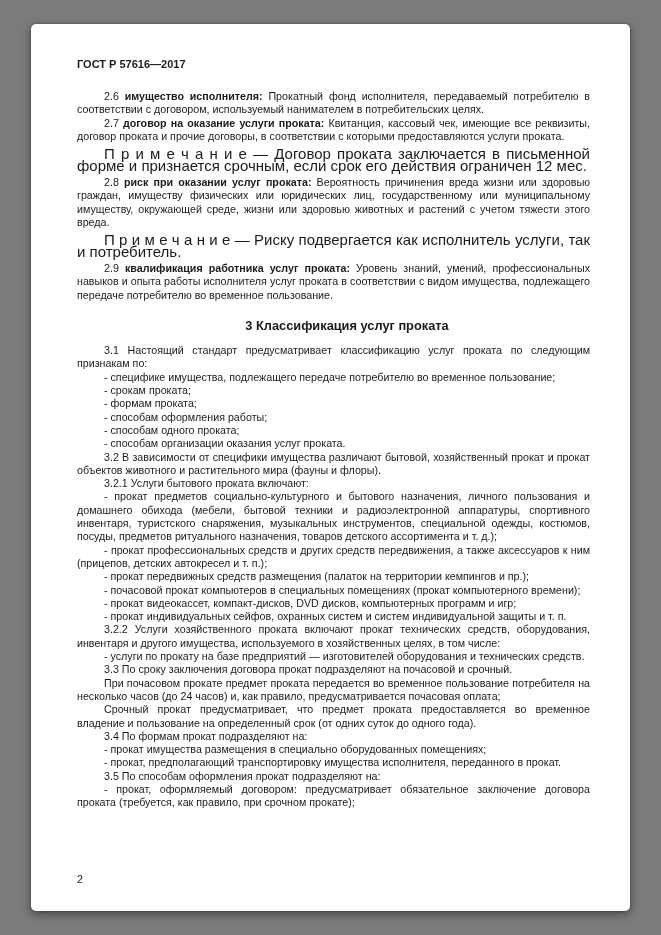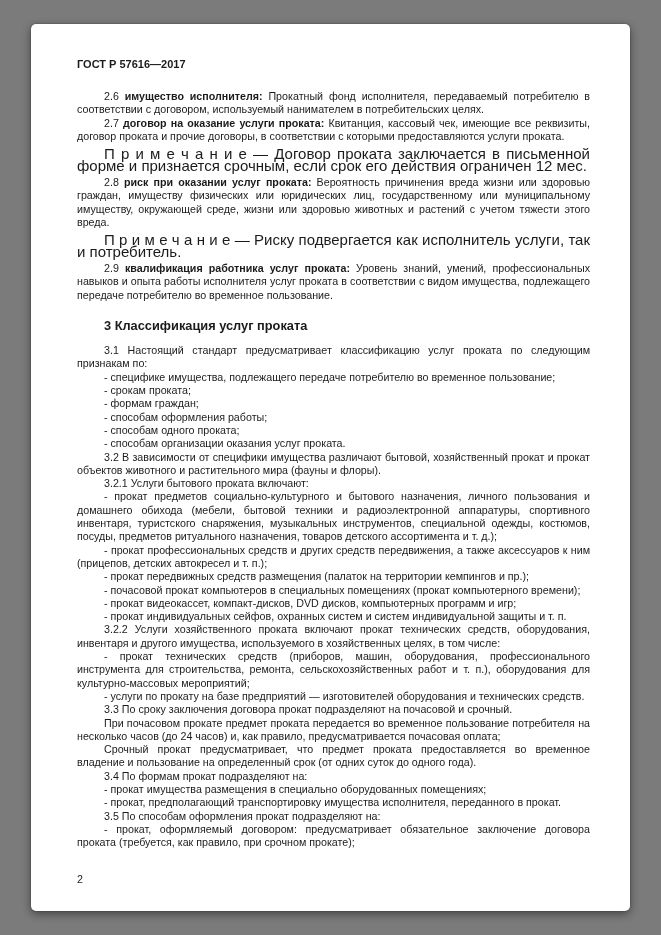--- a/index.html
+++ b/index.html
@@ -36,21 +36,21 @@
   .para.def { }
   .para.def b { font-weight: bold; }
   .para.note {
     font-size: 15px;
     line-height: 11.4px;
     margin: 5px 0;
   }
   .para.heading {
     font-size: 12.8px;
     font-weight: bold;
-    text-align: left;
+    text-align: center;
     margin: 17px 0 12px;
   }
   .page-footer {
     position: absolute;
     left: 46px; bottom: 26px;
     font-size: 10.7px;
     color: #1b1b1b;
   }
 </style>
 </head>
@@ -63,34 +63,33 @@
         <p class="para def">2.6 <b>имущество исполнителя:</b> Прокатный фонд исполнителя, передаваемый потребителю в соответствии с договором, используемый нанимателем в потребительских целях.</p>
         <p class="para def">2.7 <b>договор на оказание услуги проката:</b> Квитанция, кассовый чек, имеющие все реквизиты, договор проката и прочие договоры, в соответствии с которыми предоставляются услуги проката.</p>
         <p class="para note">П р и м е ч а н и е — Договор проката заключается в письменной форме и признается срочным, если срок его действия ограничен 12 мес.</p>
         <p class="para def">2.8 <b>риск при оказании услуг проката:</b> Вероятность причинения вреда жизни или здоровью граждан, имуществу физических или юридических лиц, государственному или муниципальному имуществу, окружающей среде, жизни или здоровью животных и растений с учетом тяжести этого вреда.</p>
         <p class="para note">П р и м е ч а н и е — Риску подвергается как исполнитель услуги, так и потребитель.</p>
         <p class="para def">2.9 <b>квалификация работника услуг проката:</b> Уровень знаний, умений, профессиональных навыков и опыта работы исполнителя услуг проката в соответствии с видом имущества, подлежащего передаче потребителю во временное пользование.</p>
         <p class="para heading">3 Классификация услуг проката</p>
         <p class="para body-p">3.1 Настоящий стандарт предусматривает классификацию услуг проката по следующим признакам по:</p>
         <p class="para list-p">- специфике имущества, подлежащего передаче потребителю во временное пользование;</p>
         <p class="para list-p">- срокам проката;</p>
-        <p class="para list-p">- формам граждан;</p>
+        <p class="para list-p">- формам проката;</p>
         <p class="para list-p">- способам оформления работы;</p>
         <p class="para list-p">- способам одного проката;</p>
         <p class="para list-p">- способам организации оказания услуг проката.</p>
         <p class="para body-p">3.2 В зависимости от специфики имущества различают бытовой, хозяйственный прокат и прокат объектов животного и растительного мира (фауны и флоры).</p>
         <p class="para body-p">3.2.1 Услуги бытового проката включают:</p>
         <p class="para list-p">- прокат предметов социально-культурного и бытового назначения, личного пользования и домашнего обихода (мебели, бытовой техники и радиоэлектронной аппаратуры, спортивного инвентаря, туристского снаряжения, музыкальных инструментов, специальной одежды, костюмов, посуды, предметов ритуального назначения, товаров детского ассортимента и т. д.);</p>
         <p class="para list-p">- прокат профессиональных средств и других средств передвижения, а также аксессуаров к ним (прицепов, детских автокресел и т. п.);</p>
         <p class="para list-p">- прокат передвижных средств размещения (палаток на территории кемпингов и пр.);</p>
         <p class="para list-p">- почасовой прокат компьютеров в специальных помещениях (прокат компьютерного времени);</p>
         <p class="para list-p">- прокат видеокассет, компакт-дисков, DVD дисков, компьютерных программ и игр;</p>
         <p class="para list-p">- прокат индивидуальных сейфов, охранных систем и систем индивидуальной защиты и т. п.</p>
         <p class="para body-p">3.2.2 Услуги хозяйственного проката включают прокат технических средств, оборудования, инвентаря и другого имущества, используемого в хозяйственных целях, в том числе:</p>
-        <p class="para list-p">- прокат технических средств (приборов, машин, оборудования, профессионального инструмента для строительства, ремонта, сельскохозяйственных работ и т. п.), оборудования для культурно-массовых мероприятий;</p>
         <p class="para list-p">- услуги по прокату на базе предприятий — изготовителей оборудования и технических средств.</p>
         <p class="para body-p">3.3 По сроку заключения договора прокат подразделяют на почасовой и срочный.</p>
         <p class="para body-p">При почасовом прокате предмет проката передается во временное пользование потребителя на несколько часов (до 24 часов) и, как правило, предусматривается почасовая оплата;</p>
         <p class="para body-p">Срочный прокат предусматривает, что предмет проката предоставляется во временное владение и пользование на определенный срок (от одних суток до одного года).</p>
         <p class="para body-p">3.4 По формам прокат подразделяют на:</p>
         <p class="para list-p">- прокат имущества размещения в специально оборудованных помещениях;</p>
         <p class="para list-p">- прокат, предполагающий транспортировку имущества исполнителя, переданного в прокат.</p>
         <p class="para body-p">3.5 По способам оформления прокат подразделяют на:</p>
         <p class="para list-p">- прокат, оформляемый договором: предусматривает обязательное заключение договора проката (требуется, как правило, при срочном прокате);</p>
       </div>

